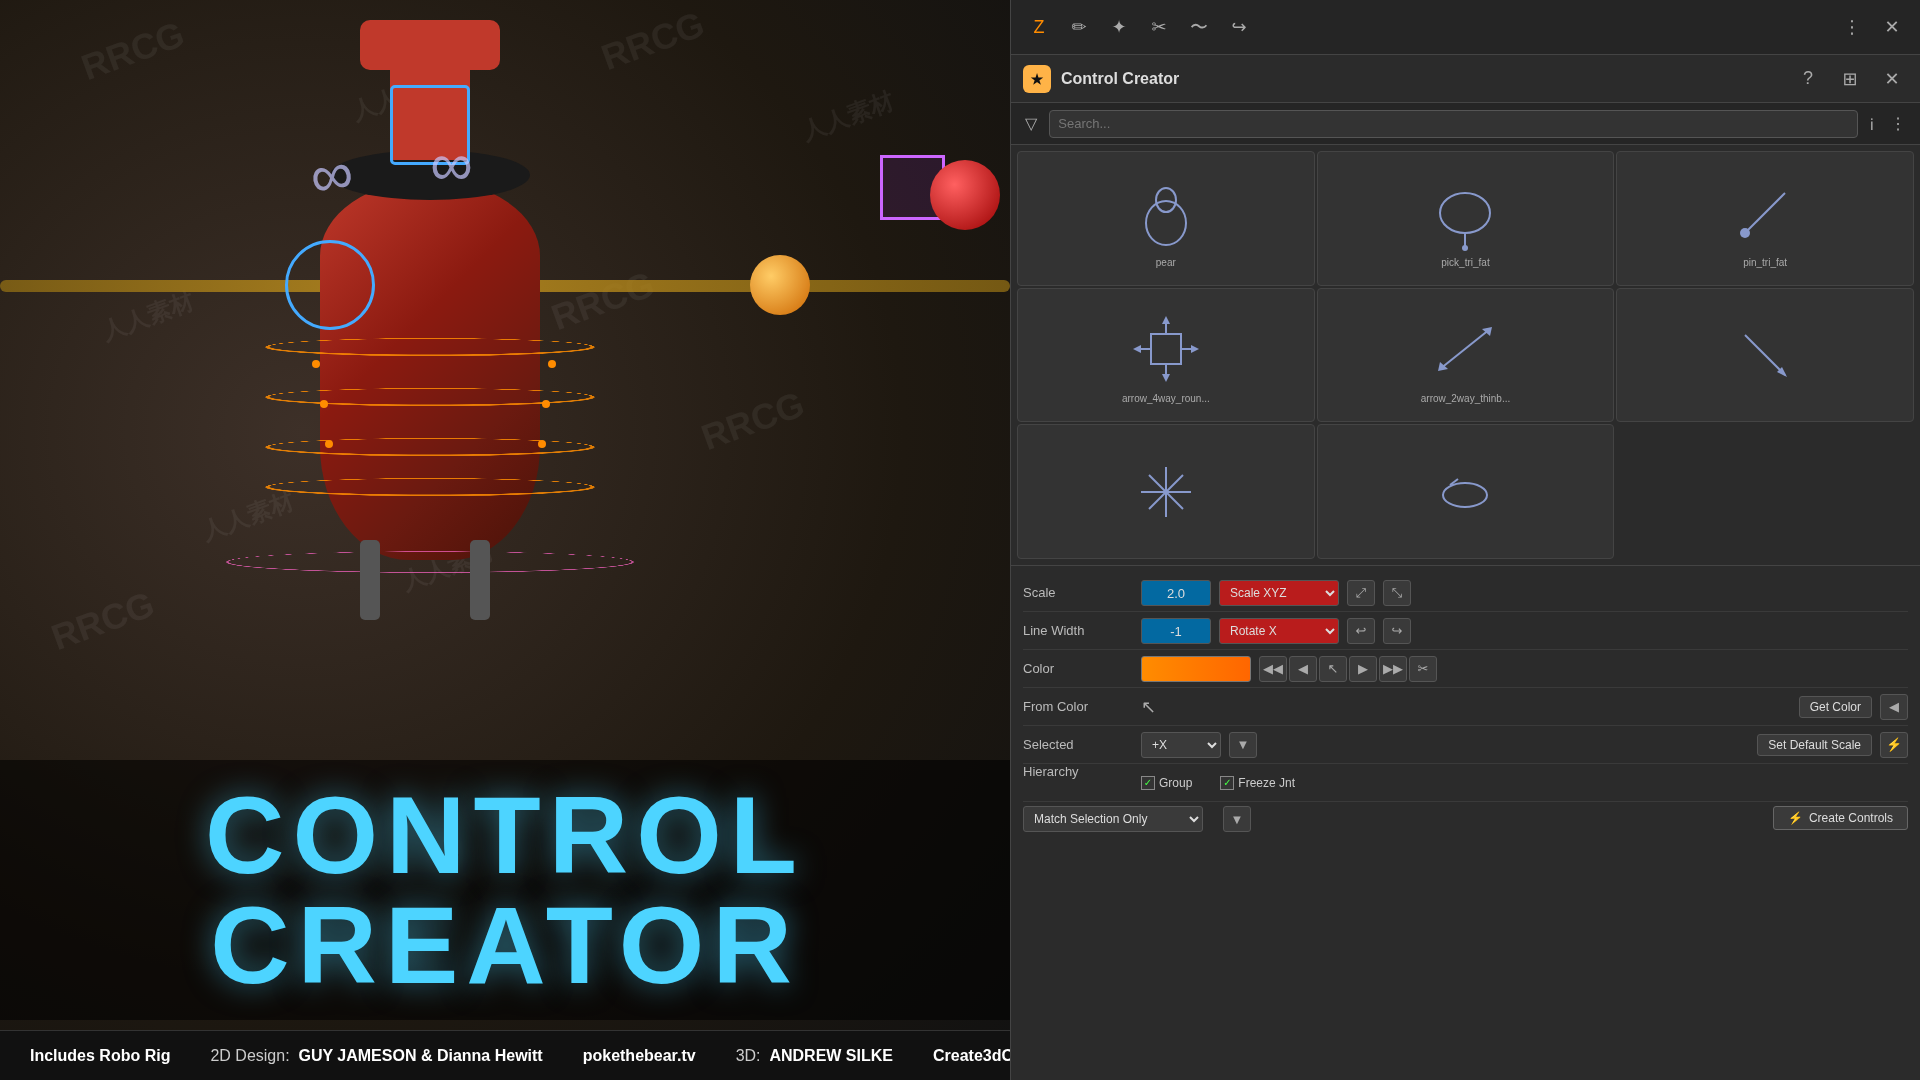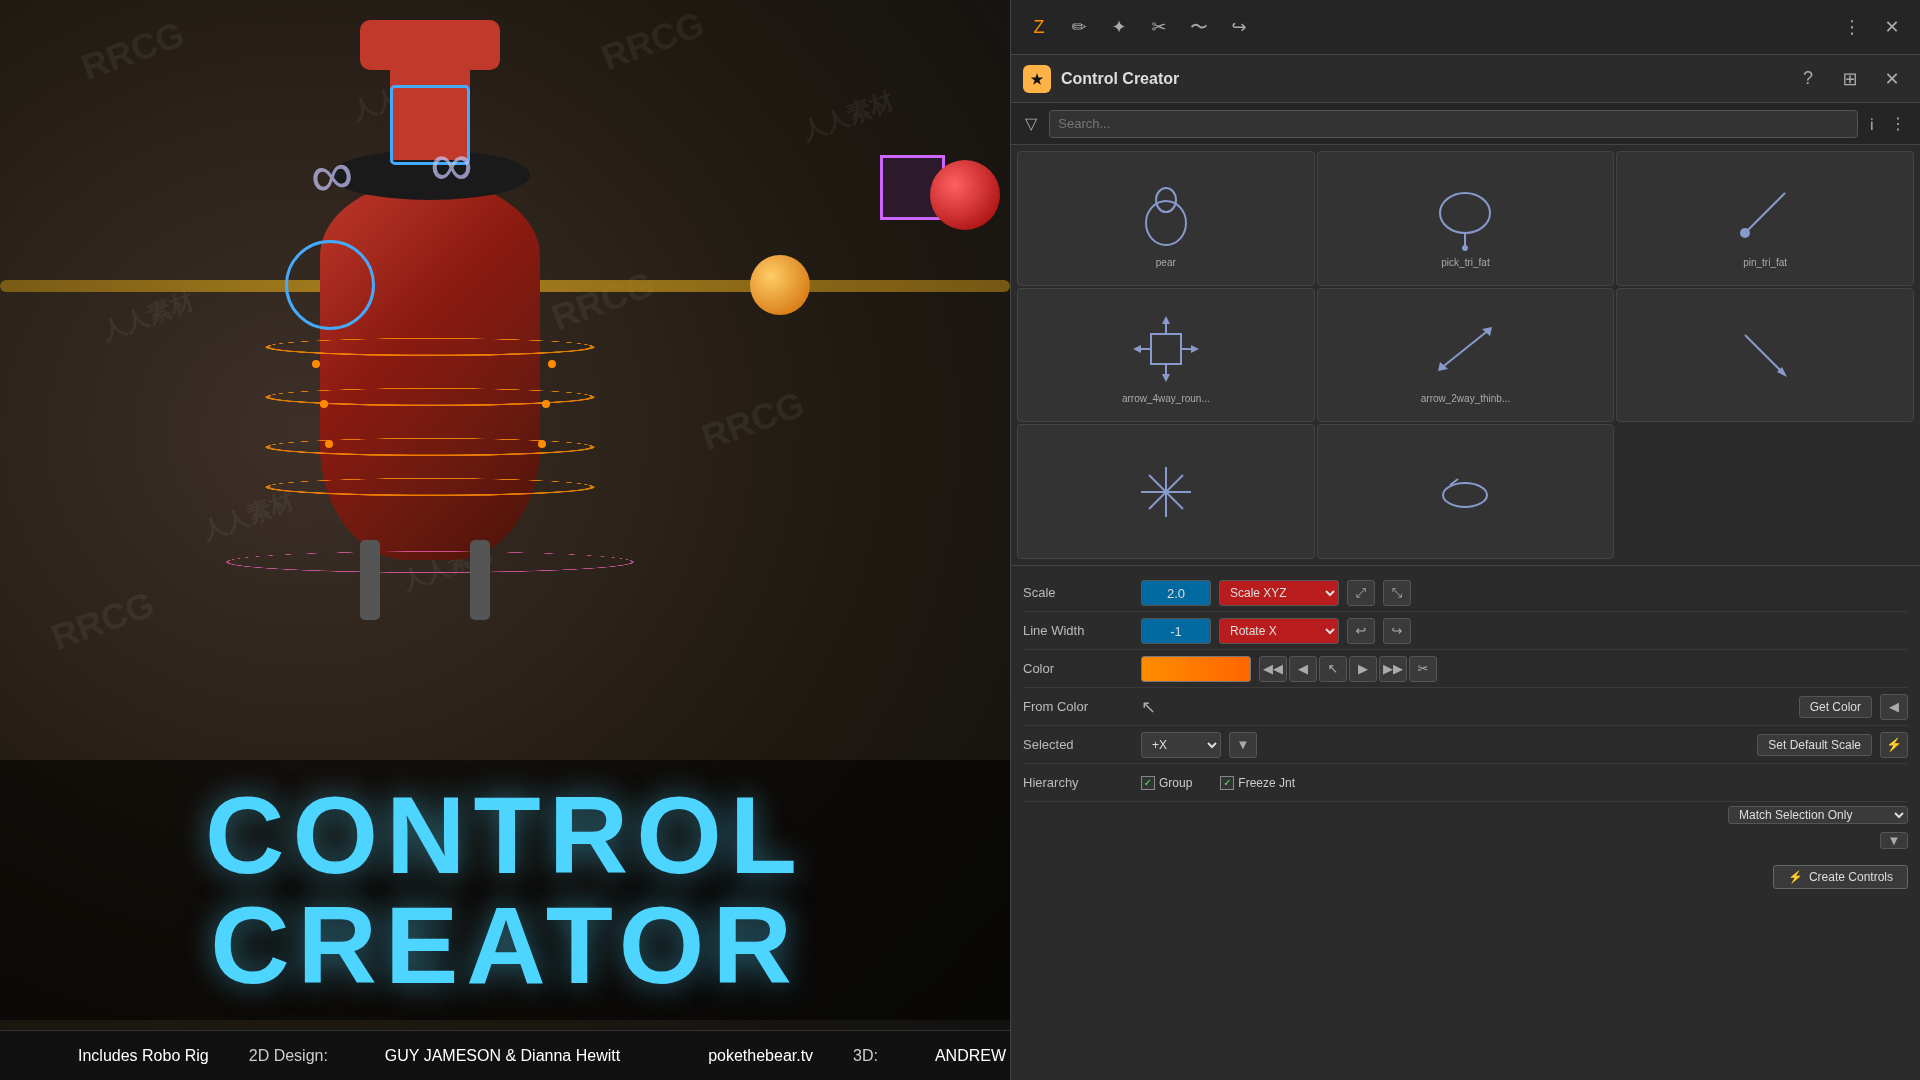--- a/index.html
+++ b/index.html
@@ -191,21 +191,21 @@
       background: #111;
       display: flex;
       align-items: center;
       color: #ccc;
       font-size: 16px;
       padding: 0 30px;
       gap: 40px;
       border-top: 1px solid #333;
     }
     .info-bar span { white-space: nowrap; }
-    .info-bar .highlight { color: #fff; font-weight: normal; margin-left: 48px; }
+    .info-bar .highlight { color: #fff; font-weight: bold; }
 
     
     #right-panel {
       position: absolute;
       right: 0; top: 0;
       width: 910px; height: 1080px;
       background: #2b2b2b;
       border-left: 1px solid #444;
     }
 
@@ -398,21 +398,20 @@
       background: #3a3a3a;
       border: 1px solid #555;
       border-radius: 3px;
       padding: 3px 10px;
       cursor: pointer;
     }
 
     
     .check-row {
       display: flex;
-      align-items: center;
       height: 38px;
       gap: 8px;
       border-bottom: 1px solid #3a3a3a;
     }
     .check-item {
       display: flex;
       align-items: center;
       gap: 4px;
       font-size: 12px;
       color: #ccc;
@@ -441,25 +440,24 @@
       height: 26px;
       color: #ddd;
       font-size: 12px;
       padding: 0 6px;
       width: 80px;
     }
 
     
     .create-row {
       display: flex;
-      align-items: flex-end;
+      align-items: flex-start;
       height: 40px;
-      gap: 8px;
+      gap: 20px;
       margin-top: 4px;
-      flex-direction: column;
     }
     .match-select {
       background: #3a3a3a;
       border: 1px solid #555;
       border-radius: 3px;
       height: 26px;
       color: #ddd;
       font-size: 12px;
       padding: 0 6px;
       width: 180px;

